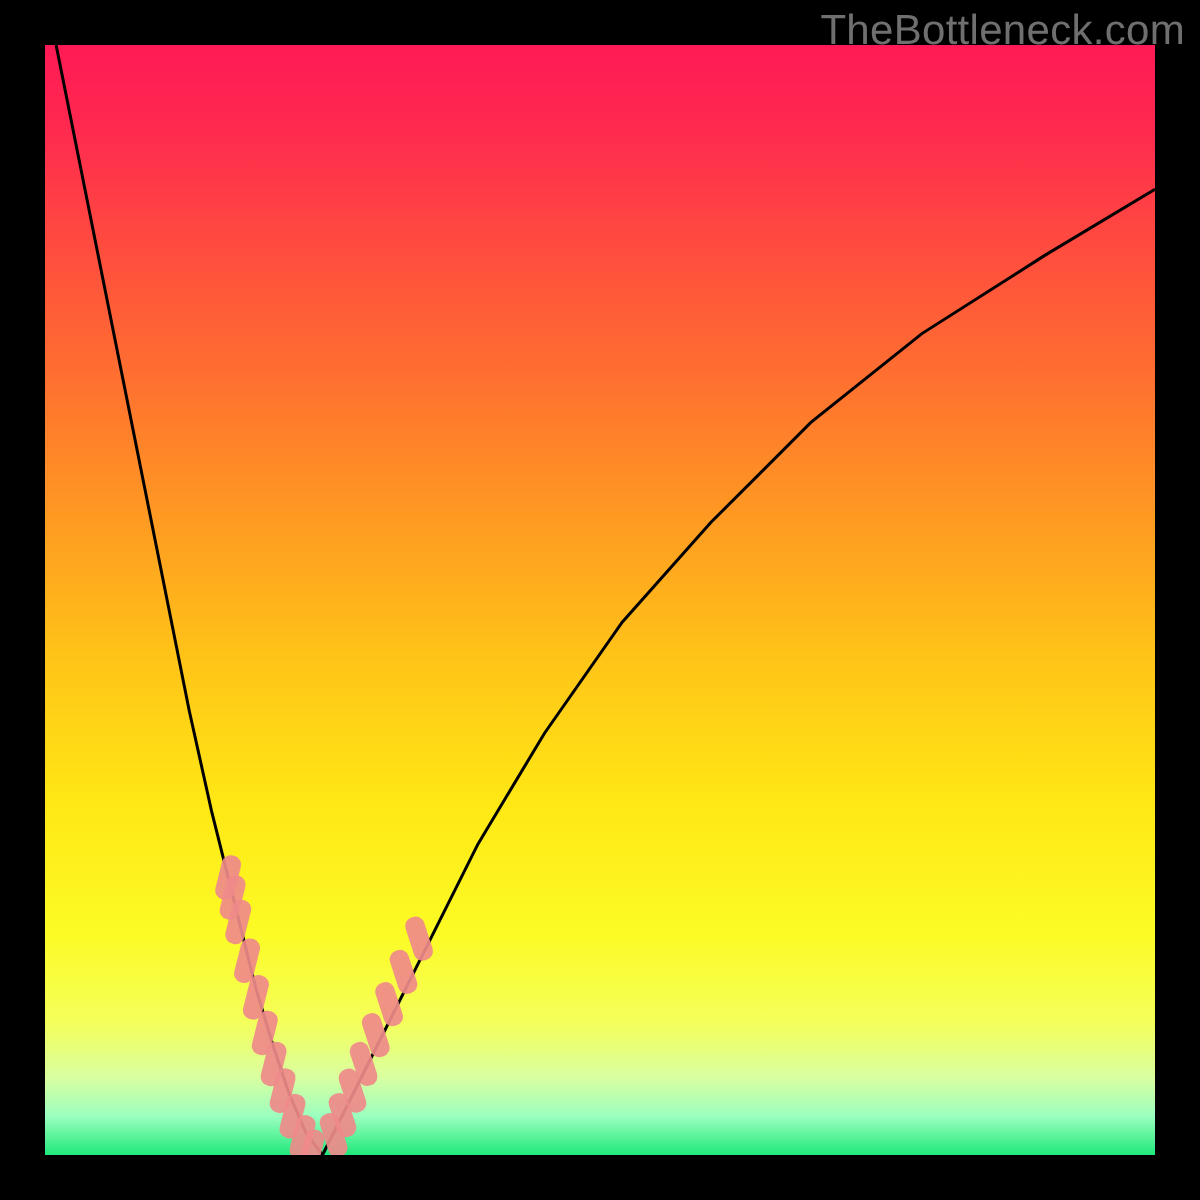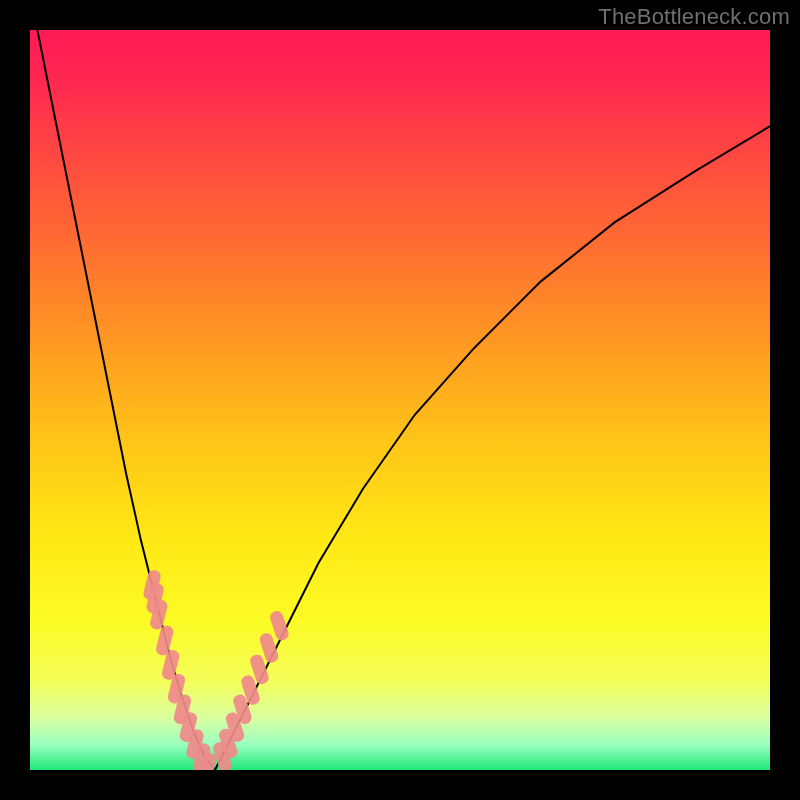--- a/index.html
+++ b/index.html
@@ -35,21 +35,21 @@
     position: absolute;
     left: 0; top: 0;
     width: 100%;
     height: 100%;
   }
   .watermark {
     position: absolute;
     top: 4px;
     right: 10px;
     color: #6f6f6f;
-    font-size: 22px;
+    font-size: 28px;
     letter-spacing: 0.2px;
     font-weight: 400;
   }
 </style>
 </head>
 <body>
 
 <div class="frame">
   <div class="plot">
     <svg class="gradient" viewBox="0 0 740 740" preserveAspectRatio="none">

